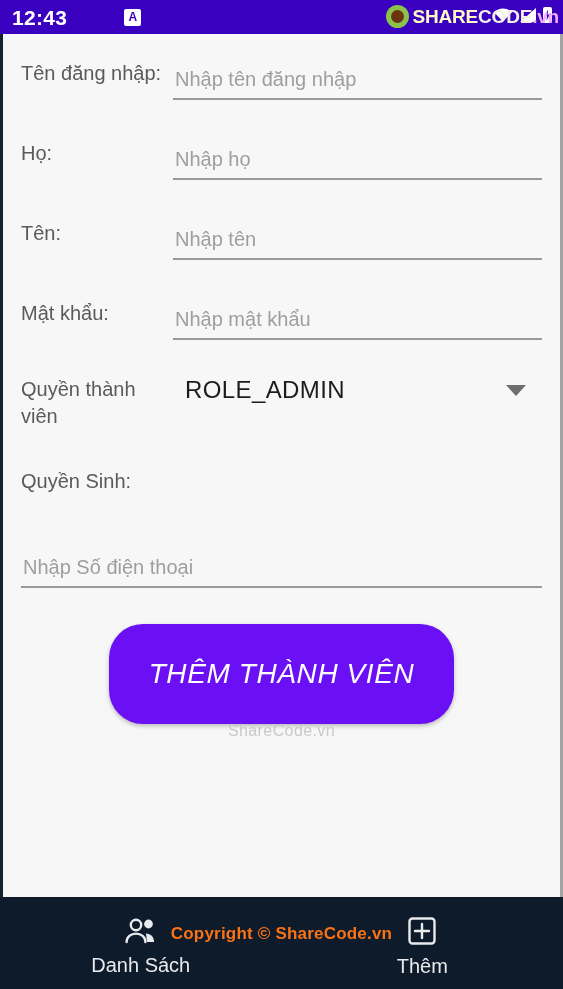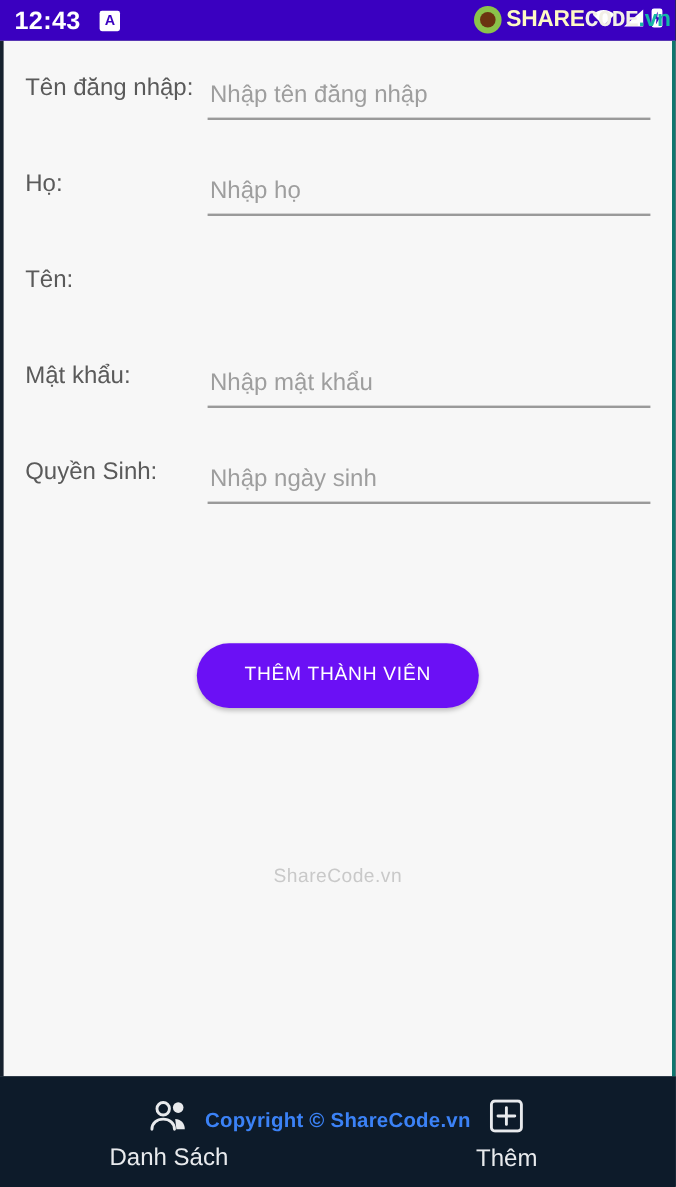--- a/index.html
+++ b/index.html
@@ -24,20 +24,21 @@
   
   #status-bar {
     position: relative;
     height: 34px;
     flex: 0 0 34px;
     background: #3a00c0;
     display: flex;
     align-items: center;
     padding: 0 6px 0 12px;
     overflow: hidden;
+    gap: 41px;
   }
   #status-clock {
     color: #ffffff;
     font-size: 21px;
     font-weight: bold;
     letter-spacing: 0.3px;
     line-height: 1;
   }
   #status-badge {
     margin-left: 16px;
@@ -87,29 +88,29 @@
     background: #6b3410;
   }
   #wm-logo-text {
     font-size: 19px;
     font-weight: bold;
     letter-spacing: -0.2px;
     line-height: 1;
     white-space: nowrap;
   }
   .wm-share { color: #fef9c3; }
-  .wm-code  { color: #f2efe6; font-family: Liberation Mono, monospace; }
-  .wm-vn    { color: #14b8a6; }
+  .wm-code  { color: #f2efe6; }
+  .wm-vn    { color: #f0abfc; }
 
   
   #form-area {
     flex: 1 1 auto;
     background: #f7f7f7;
     border-left: 3px solid #16212e;
-    border-right: 3px solid #0f766e;
+    border-right: 3px solid #a3a3a3;
     padding: 0 18px;
     position: relative;
     overflow: hidden;
   }
 
   .field-row {
     display: flex;
     align-items: flex-start;
     min-height: 80px;
   }
@@ -182,25 +183,26 @@
     display: flex;
     justify-content: center;
     padding-top: 22px;
   }
   #submit-button {
     background: #6b10f5;
     color: #ffffff;
     border: none;
     border-radius: 34px;
     font-family: "Liberation Sans", sans-serif;
-    font-size: 16px;
+    font-size: 28px;
     letter-spacing: 0.6px;
-    padding: 18px 40px;
+    padding: 34px 40px;
     cursor: pointer;
     box-shadow: 0 2px 4px rgba(0,0,0,0.25);
+    font-style: italic;
   }
 
   
   #bottom-nav {
     position: relative;
     flex: 0 0 92px;
     height: 92px;
     background: #0d1b2a;
     display: flex;
     align-items: center;
@@ -220,21 +222,21 @@
     font-size: 20px;
     line-height: 1;
   }
   .nav-icon { display: block; }
 
   #wm-copyright {
     position: absolute;
     left: 0; right: 0;
     top: 27px;
     text-align: center;
-    color: #3b82f6;
+    color: #f97316;
     font-size: 17px;
     font-weight: bold;
     letter-spacing: 0.2px;
     pointer-events: none;
     z-index: 4;
   }
 </style>
 </head>
 <body>
 
@@ -280,38 +282,48 @@
 
     <div class="field-row">
       <div class="field-label">Họ:</div>
       <div class="field-input-wrap">
         <input class="field-input" type="text" placeholder="Nhập họ" style="">
       </div>
     </div>
 
     <div class="field-row">
       <div class="field-label">Tên:</div>
+      <div class="field-input-wrap">
+        <input class="field-input" type="text" placeholder="Nhập tên" style="">
+      </div>
     </div>
 
     <div class="field-row">
       <div class="field-label">Mật khẩu:</div>
       <div class="field-input-wrap">
         <input class="field-input" type="text" placeholder="Nhập mật khẩu" style="">
       </div>
     </div>
 
+    <div class="field-row" id="role-row">
+      <div class="field-label">Quyền thành viên</div>
+      <div id="spinner-wrap">
+        <span id="spinner-value">ROLE_ADMIN</span>
+        <span id="spinner-arrow"></span>
+      </div>
+    </div>
 
     <div class="field-row">
       <div class="field-label">Quyền Sinh:</div>
-      <div class="field-input-wrap">
-        <input class="field-input" type="text" placeholder="Nhập ngày sinh" style="">
-      </div>
-    </div>
-
-    <div class="field-row">
+    </div>
+
+    <div class="field-row">
+      <div class="field-input-wrap">
+        <input class="field-input" type="text" placeholder="Nhập Số điện thoại" style="">
+      </div>
     </div>
 
 
 
     <div id="wm-inline">ShareCode.vn</div>
 
     <div id="submit-wrap">
       <button id="submit-button">THÊM THÀNH VIÊN</button>
     </div>
 

